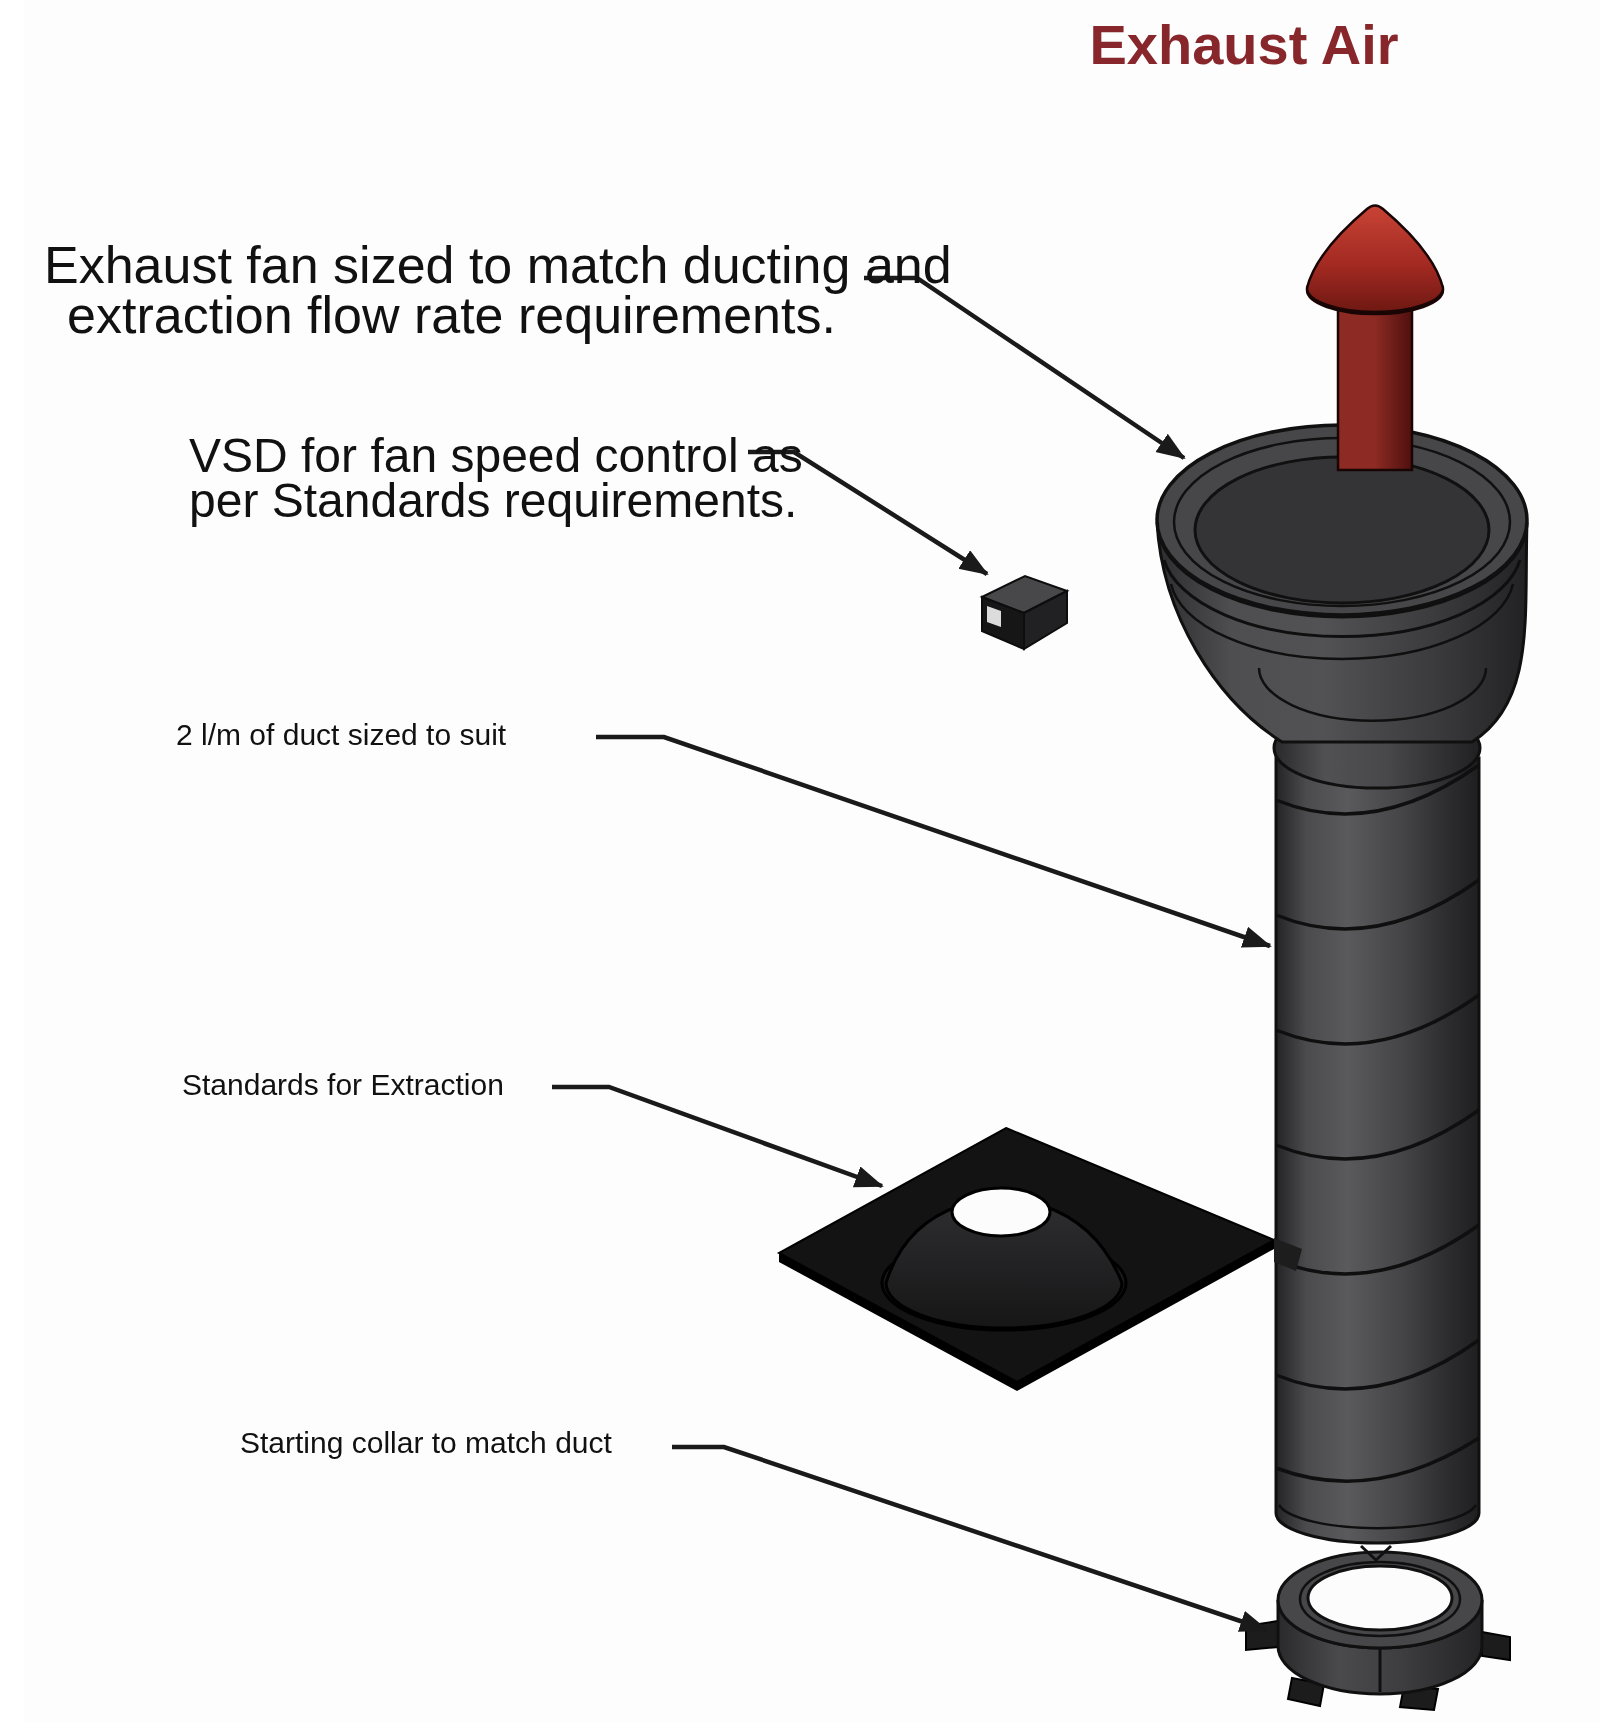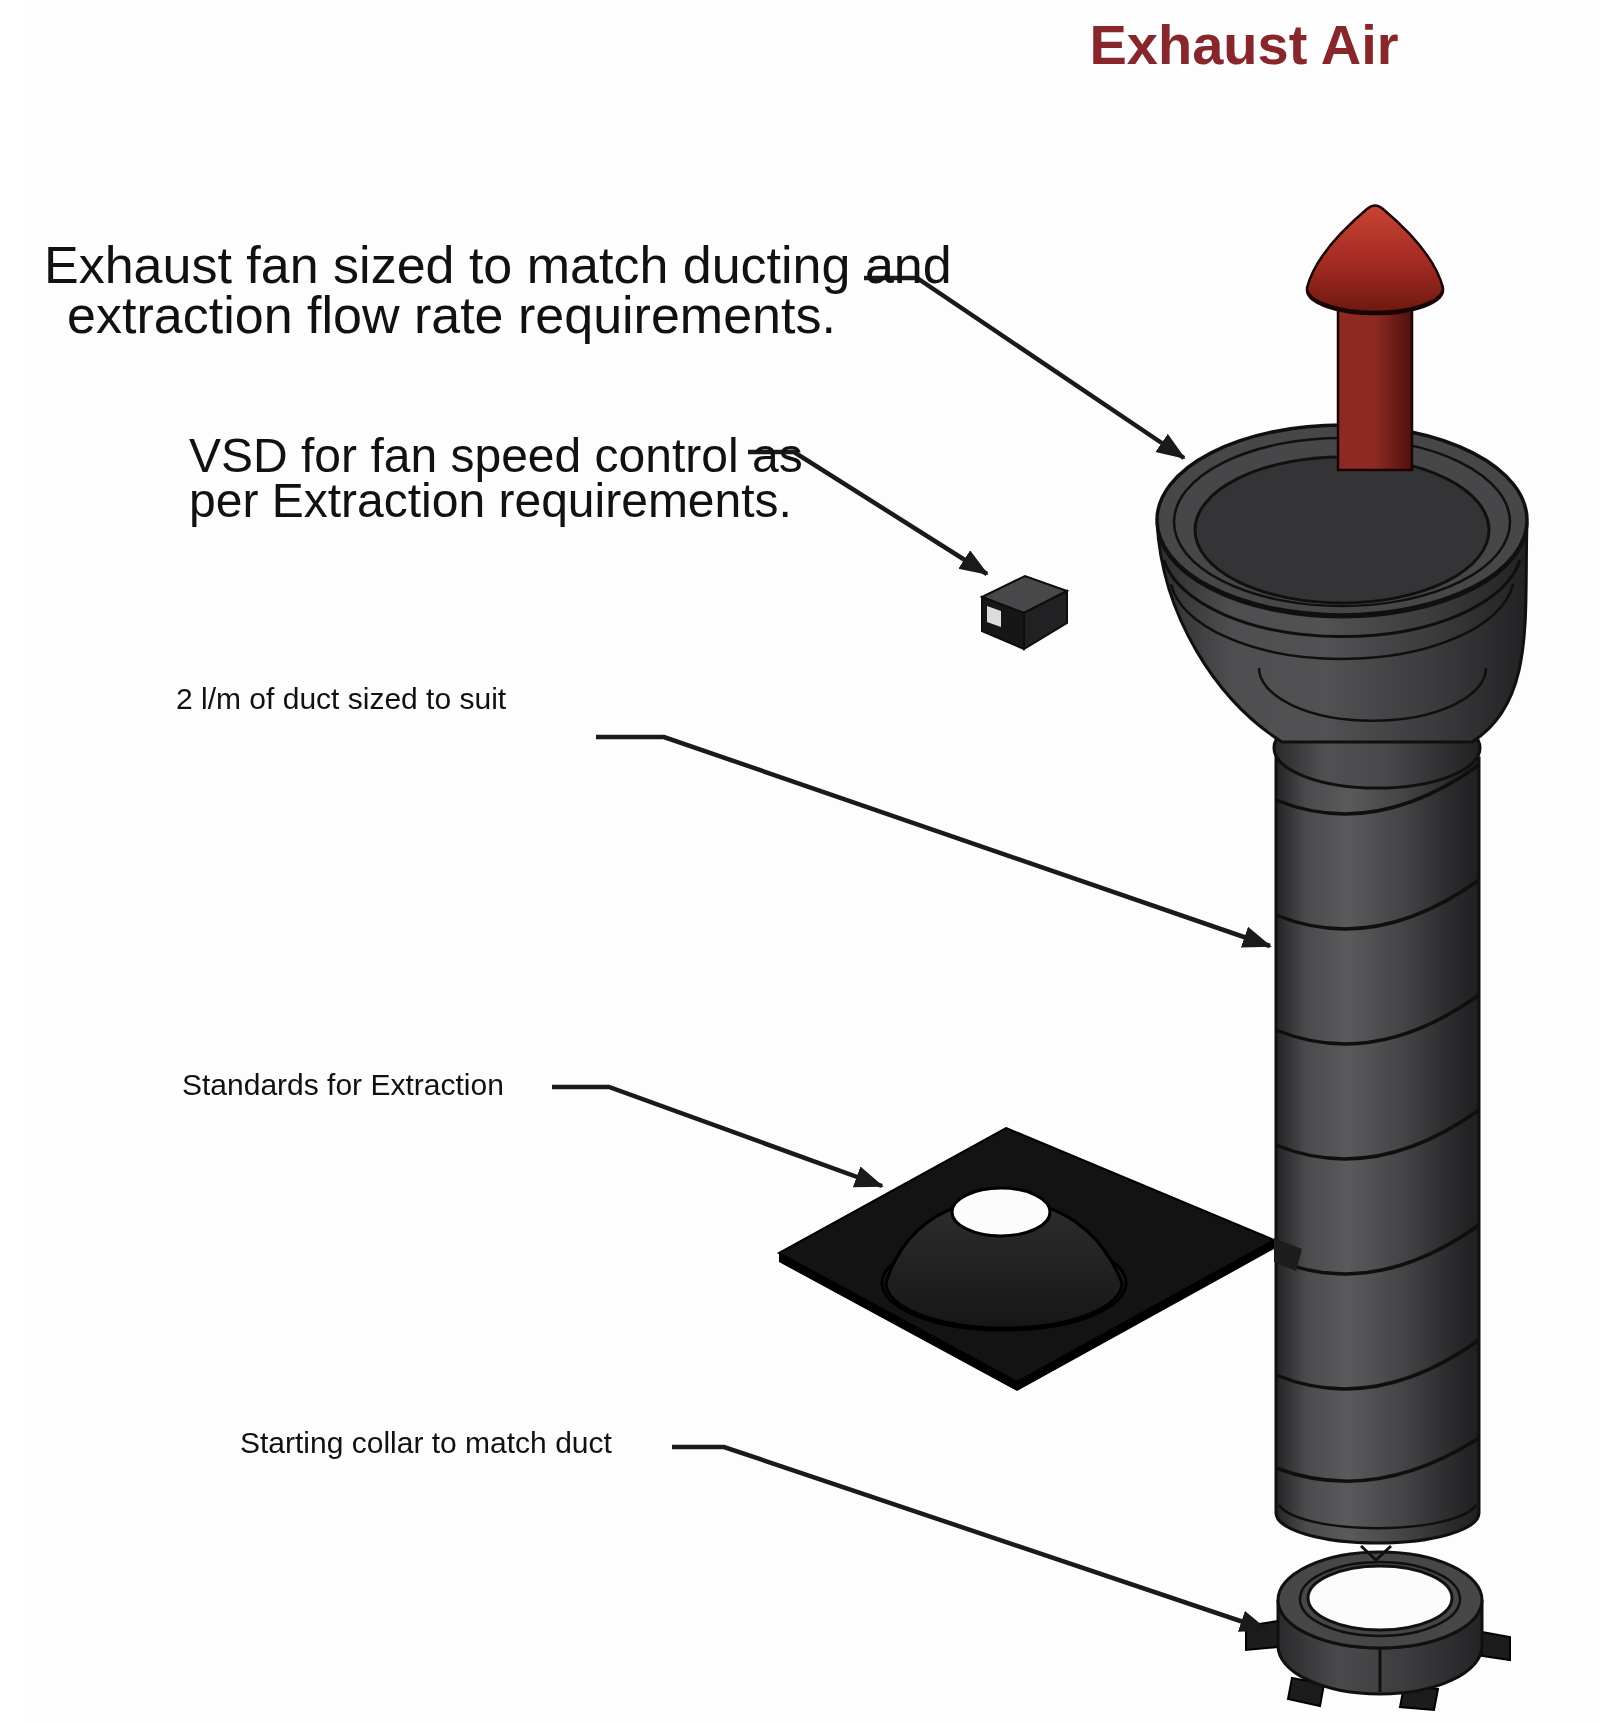--- a/index.html
+++ b/index.html
@@ -166,22 +166,22 @@
 
   <div class="title" style="left:1020px; top:12px; width:400px;">Exhaust Air</div>
 
   <div class="label big" style="left:20px; top:240px; width:815px;">
     <div>Exhaust fan sized to match ducting and</div>
     <div>extraction flow rate requirements.</div>
   </div>
 
   <div class="label mid" style="left:165px; top:433px; width:545px;">
     <div>VSD for fan speed control as</div>
-    <div>per Extraction requirements.</div>
+    <div>per Standards requirements.</div>
   </div>
 
-  <div class="label small" style="left:152px; top:680px; text-align:right;">2 l/m of duct sized to suit</div>
+  <div class="label small" style="left:152px; top:716px; text-align:right;">2 l/m of duct sized to suit</div>
 
   <div class="label small" style="left:158px; top:1066px; text-align:left;">Standards for Extraction</div>
 
   <div class="label small" style="left:216px; top:1424px; text-align:right;">Starting collar to match duct</div>
 
 </div>
 
 </body></html>

